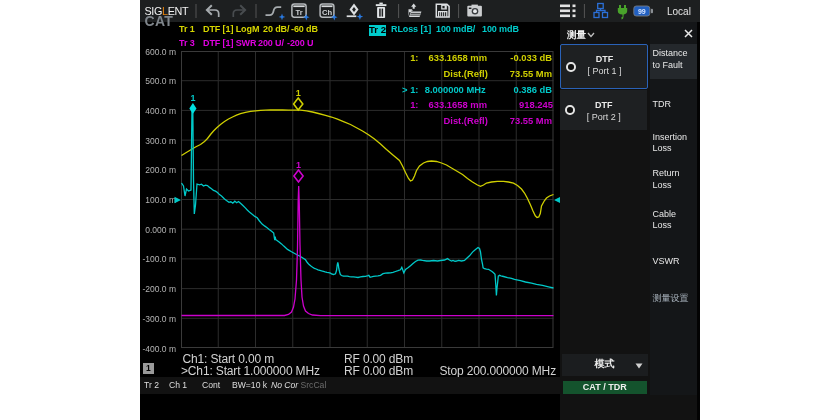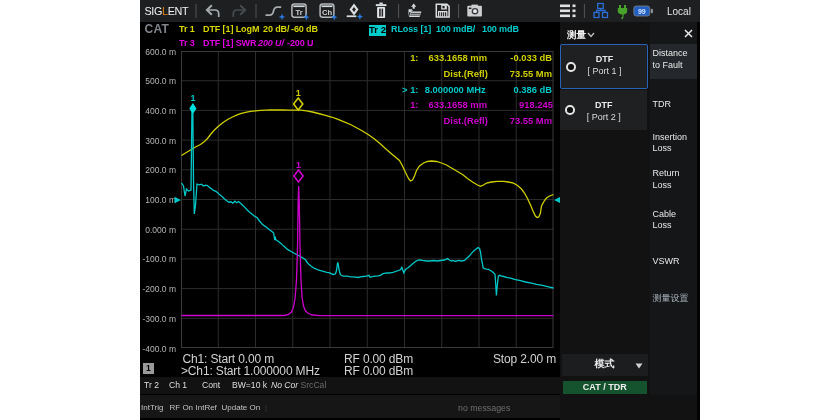--- a/index.html
+++ b/index.html
@@ -126,32 +126,32 @@
         <path d="M477.8,8 h9.4 v3 q0,3 -3.5,3.4 L483.5,17 q0,2 -2,2.5 l0,-2.5 1,0 0,-2.6 q-4.7,0 -4.7,-3.4 Z"></path>
       </g>
 
       <rect x="493.8" y="6" width="16" height="10" rx="2.5" fill="#2160c2" stroke="#777c80" stroke-width="0.9"></rect>
       <rect x="510.8" y="8.7" width="2.2" height="4.5" rx="1" fill="#8a8f94"></rect>
       <text x="501.8" y="13.6" font-size="7" font-weight="bold" fill="#d5e4ff" text-anchor="middle" font-family="Liberation Sans">99</text>
     </svg>
     <div class="abs" style="left:527px;top:7px;font-size:10px;color:#e4e4e4;">Local</div>
   </div>
 
-  <div class="abs" style="left:4.5px;top:23px;font-size:12px;color:#7f858b;font-weight:bold;letter-spacing:0.3px;">CAT</div>
+  <div class="abs" style="left:4.5px;top:14px;font-size:14px;color:#7f858b;font-weight:bold;letter-spacing:0.3px;">CAT</div>
   <div class="abs r1" style="left:39px;">Tr 1</div>
   <div class="abs r1" style="left:63px;">DTF [1] LogM</div>
   <div class="abs r1" style="left:123px;">20 dB/</div>
   <div class="abs r1" style="left:151px;">-60 dB</div>
   <div class="abs" style="left:229px;top:24.5px;width:17px;height:10.5px;background:#00cccc;color:#000;font-size:9.5px;font-weight:bold;text-align:center;padding-top:0.5px;">Tr 2</div>
   <div class="abs r1 cy" style="left:251px;">RLoss [1]</div>
   <div class="abs r1 cy" style="left:296px;">100 mdB/</div>
   <div class="abs r1 cy" style="left:342px;">100 mdB</div>
   <div class="abs r2" style="left:39px;">Tr 3</div>
   <div class="abs r2" style="left:63px;">DTF [1] SWR</div>
-  <div class="abs r2" style="left:118px;font-style:italic;">200 U/</div>
+  <div class="abs r2" style="left:118px;">200 U/</div>
   <div class="abs r2" style="left:147px;">-200 U</div>
 
   <div class="axl" style="top:46.5px;">600.0 m</div>
   <div class="axl" style="top:76.2px;">500.0 m</div>
   <div class="axl" style="top:105.9px;">400.0 m</div>
   <div class="axl" style="top:135.6px;">300.0 m</div>
   <div class="axl" style="top:165.3px;">200.0 m</div>
   <div class="axl" style="top:195px;">100.0 m</div>
   <div class="axl" style="top:224.7px;">0.000 m</div>
   <div class="axl" style="top:254.4px;">-100.0 m</div>
@@ -202,40 +202,32 @@
     <text x="371" y="42" font-size="9.4" font-weight="bold" fill="#00c8c8" text-anchor="end" font-family="Liberation Sans">0.386 dB</text>
     <text x="237.5" y="56.5" font-size="9.4" font-weight="bold" fill="#cc00cc" text-anchor="end" font-family="Liberation Sans">1:</text>
     <text x="306" y="56.5" font-size="9.4" font-weight="bold" fill="#cc00cc" text-anchor="end" font-family="Liberation Sans">633.1658 mm</text>
     <text x="372" y="56.5" font-size="9.4" font-weight="bold" fill="#cc00cc" text-anchor="end" font-family="Liberation Sans">918.245</text>
     <text x="306.8" y="73" font-size="9.4" font-weight="bold" fill="#cc00cc" text-anchor="end" font-family="Liberation Sans">Dist.(Refl)</text>
     <text x="371" y="73" font-size="9.4" font-weight="bold" fill="#cc00cc" text-anchor="end" font-family="Liberation Sans">73.55 Mm</text>
   </svg>
 
   <div class="abs binfo" style="left:42.5px;top:352.5px;">Ch1: Start 0.00 m</div>
   <div class="abs binfo" style="left:204px;top:352.5px;">RF 0.00 dBm</div>
-  <div class="abs binfo" style="left:0;top:352.5px;width:416px;text-align:right;">Stop 2.00 m</div>
   <div class="abs" style="left:2.6px;top:363.4px;width:11.5px;height:10.2px;background:#9a9a9a;color:#000;font-size:8.5px;font-weight:bold;text-align:center;line-height:10.2px;">1</div>
   <div class="abs binfo" style="left:41px;top:364.5px;">&gt;Ch1: Start 1.000000 MHz</div>
   <div class="abs binfo" style="left:204px;top:364.5px;">RF 0.00 dBm</div>
+  <div class="abs binfo" style="left:0;top:364.5px;width:416px;text-align:right;">Stop 200.000000 MHz</div>
   <div class="abs" style="left:0;top:377px;width:419.5px;height:17px;background:#121212;"></div>
   <div class="abs rowc" style="left:4px;">Tr 2</div>
   <div class="abs rowc" style="left:29px;">Ch 1</div>
   <div class="abs rowc" style="left:62px;">Cont</div>
   <div class="abs rowc" style="left:92px;">BW=10 k</div>
   <div class="abs rowc" style="left:131px;font-style:italic;">No Cor</div>
   <div class="abs rowc" style="left:160.5px;color:#6b6b6b;">SrcCal</div>
 
-  <div class="botbar">
-    <span style="left:1px;">IntTrig</span>
-    <span style="left:29.5px;">RF On</span>
-    <span style="left:55.5px;">IntRef</span>
-    <span style="left:81.5px;">Update On</span>
-    <span style="left:125px;color:#3a3a3a;">|</span>
-    <span style="left:318px;color:#6f6f6f;font-size:8.8px;">no messages</span>
-  </div>
 
   <div class="panel">
     <div class="pcol"></div>
     <div class="abs" style="left:7.5px;top:7.5px;font-size:9.5px;color:#f0f0f0;font-weight:bold;">测量</div>
     <svg class="abs" style="left:27px;top:9.5px;" width="8" height="6" viewBox="0 0 8 6">
         <path d="M1,1 L4,4.5 L7,1" stroke="#c0c0c0" stroke-width="1.3" fill="none"></path>
       </svg>
     <svg class="abs" style="left:124.5px;top:6.8px;" width="9" height="9" viewBox="0 0 9 9">
         <path d="M1,1 L8,8 M8,1 L1,8" stroke="#e8e8e8" stroke-width="1.5" fill="none"></path>
       </svg>

